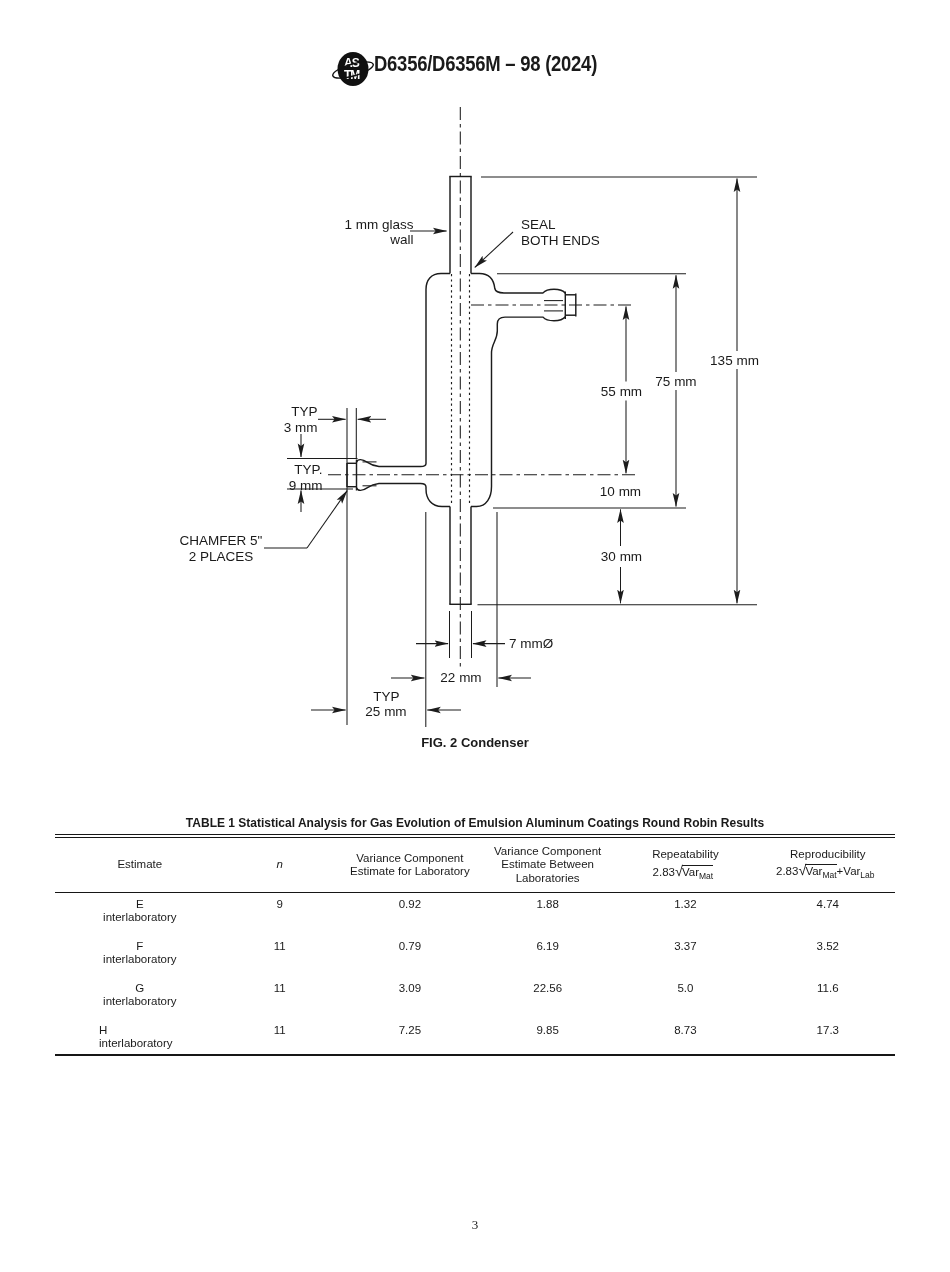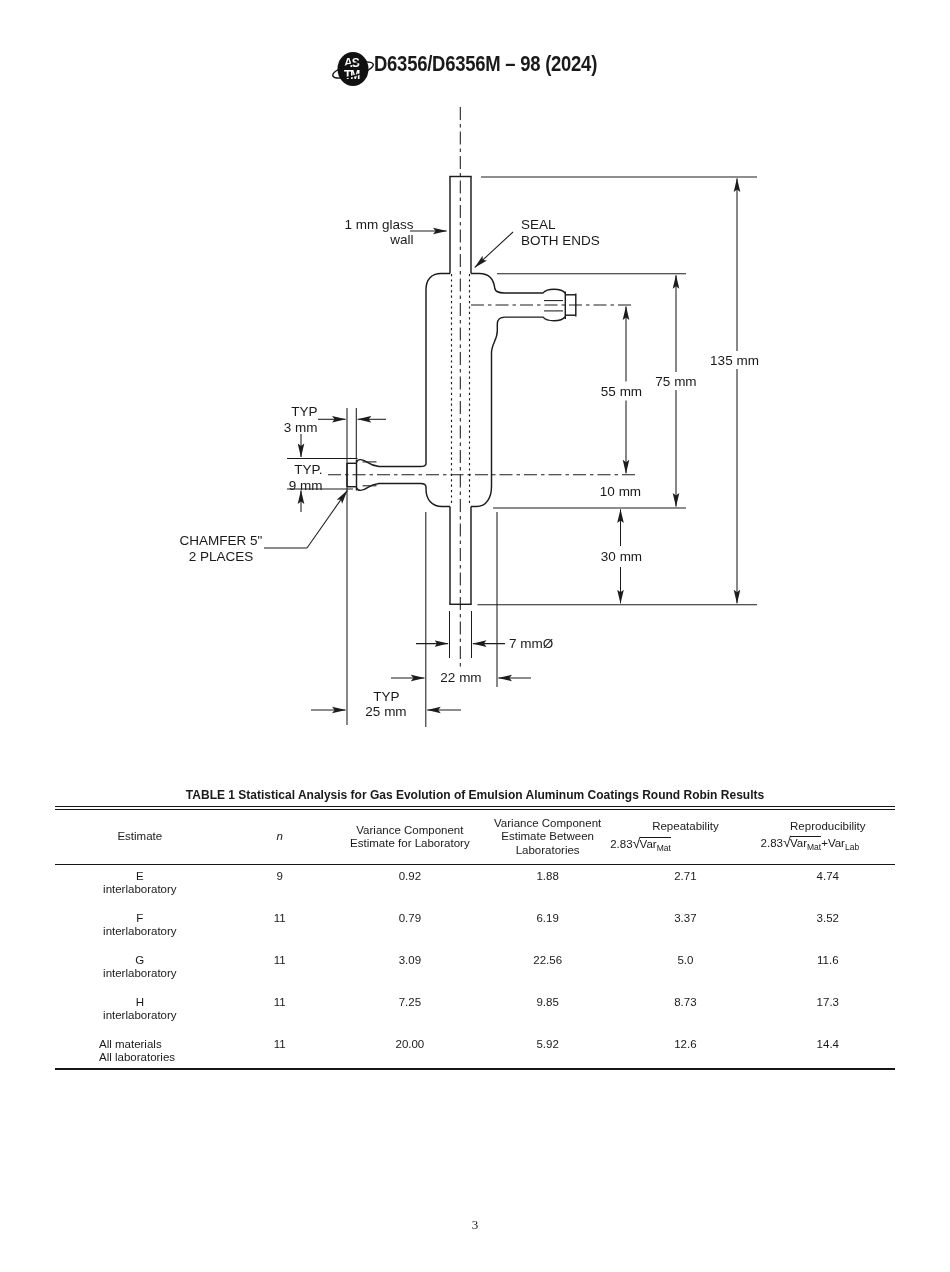--- a/index.html
+++ b/index.html
@@ -18,31 +18,31 @@
   svg.diagram .ln{stroke:#1c1c1c;fill:none;}
   svg.diagram .outline{stroke-width:1.45;}
   svg.diagram .thin{stroke-width:1.05;}
   svg.diagram .hidden-ln{stroke-width:1.15;stroke-dasharray:2.2 3.2;}
   svg.diagram .cline{stroke-width:1.05;stroke-dasharray:13 4 3.5 4;}
   svg.diagram text{font-family:"Liberation Sans",sans-serif;font-size:13.5px;fill:#1a1a1a;}
   .fig-caption{position:absolute;top:735px;left:0;width:950px;text-align:center;
                font-weight:bold;font-size:13px;}
 
   
-  .table-section{position:absolute;left:55px;top:785px;width:840px;}
+  .table-section{position:absolute;left:55px;top:813px;width:840px;}
   .tbl-title{text-align:center;font-weight:bold;font-size:12px;margin:3px 0 4px 0;}
   .rule-dbl{height:2px;border-top:1.1px solid #161616;border-bottom:1.9px solid #161616;}
   table.results{width:100%;border-collapse:collapse;table-layout:fixed;
                 border-bottom:2.6px solid #161616;}
   table.results thead tr{border-bottom:1.1px solid #161616;}
   table.results th{font-weight:normal;font-size:11.5px;line-height:13.5px;
                    vertical-align:middle;height:54px;text-align:center;padding:0;}
   table.results th.col-n{font-style:italic;}
   .prelines{white-space:pre-line;}
-  .formula{margin-top:3px;white-space:nowrap;text-align:left;padding-right:5px;}
+  .formula{margin-top:3px;white-space:nowrap;text-align:center;padding-right:5px;}
   .formula .surd{font-size:14.5px;margin-right:-1px;}
   .formula .rad{border-top:1px solid #1a1a1a;display:inline-block;line-height:12px;}
   .formula sub{font-size:8.5px;vertical-align:-3px;}
   table.results td{font-size:11.5px;line-height:13px;vertical-align:top;
                    padding:5px 0 0 0;text-align:center;}
   table.results tbody tr{height:42px;}
   table.results tbody tr:last-child{height:36px;}
   table.results tbody tr:last-child td.mat div{text-align:left;padding-left:44px;}
 
   
@@ -175,20 +175,21 @@
       <text text-anchor="middle" x="621.5" y="395.5">55 mm</text>
       <text text-anchor="middle" x="620.5" y="495.5">10 mm</text>
       <text text-anchor="middle" x="621.5" y="561">30 mm</text>
       <text x="509" y="648">7 mmØ</text>
       <text text-anchor="middle" x="461" y="681.5">22 mm</text>
       <text text-anchor="middle" x="386.5" y="700.5">TYP</text>
       <text text-anchor="middle" x="386" y="715.5">25 mm</text>
     </g>
   </svg>
 
+  <div class="fig-caption">FIG. 2 Condenser</div>
 
   <div class="table-section">
     <div class="tbl-title">TABLE 1 Statistical Analysis for Gas Evolution of Emulsion Aluminum Coatings Round Robin Results</div>
     <div class="rule-dbl"></div>
     <table class="results">
       <colgroup>
         <col style="width:20.2%">
           <col style="width:13.1%">
           <col style="width:17.9%">
         <col style="width:14.9%">
@@ -216,21 +217,21 @@
       </thead>
       <tbody>
         <tr>
           <td class="mat">
               <div>E</div>
               <div>interlaboratory</div>
             </td>
           <td>9</td>
             <td>0.92</td>
           <td>1.88</td>
-            <td>2.71</td>
+            <td>1.32</td>
           <td>4.74</td>
         </tr>
         <tr>
           <td class="mat">
               <div>F</div>
               <div>interlaboratory</div>
             </td>
           <td>11</td>
             <td>0.79</td>
           <td>6.19</td>
@@ -252,29 +253,18 @@
           <td class="mat">
               <div>H</div>
               <div>interlaboratory</div>
             </td>
           <td>11</td>
             <td>7.25</td>
           <td>9.85</td>
             <td>8.73</td>
           <td>17.3</td>
         </tr>
-        <tr>
-          <td class="mat">
-              <div>All materials</div>
-              <div>All laboratories</div>
-            </td>
-          <td>11</td>
-            <td>20.00</td>
-          <td>5.92</td>
-            <td>12.6</td>
-          <td>14.4</td>
-        </tr>
       </tbody>
     </table>
   </div>
 
   <div class="page-num">3</div>
 </div>
 
 </body></html>

